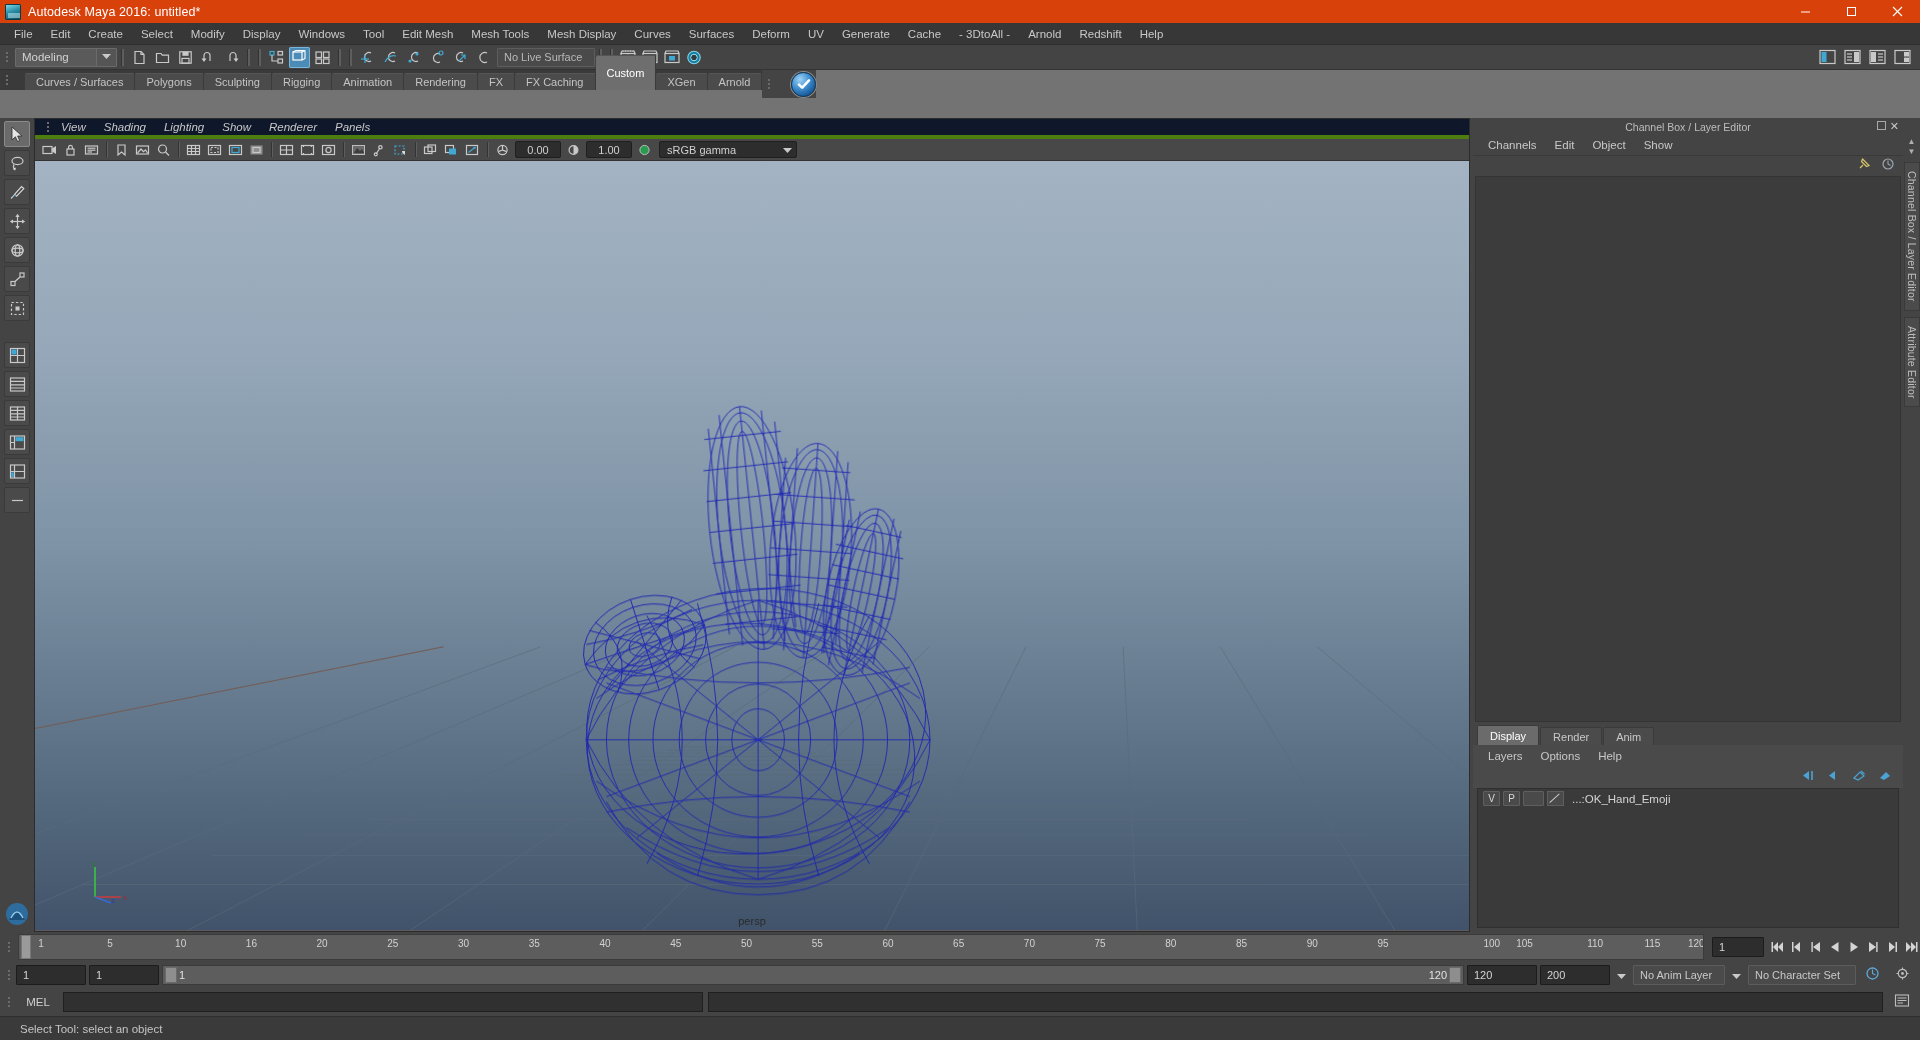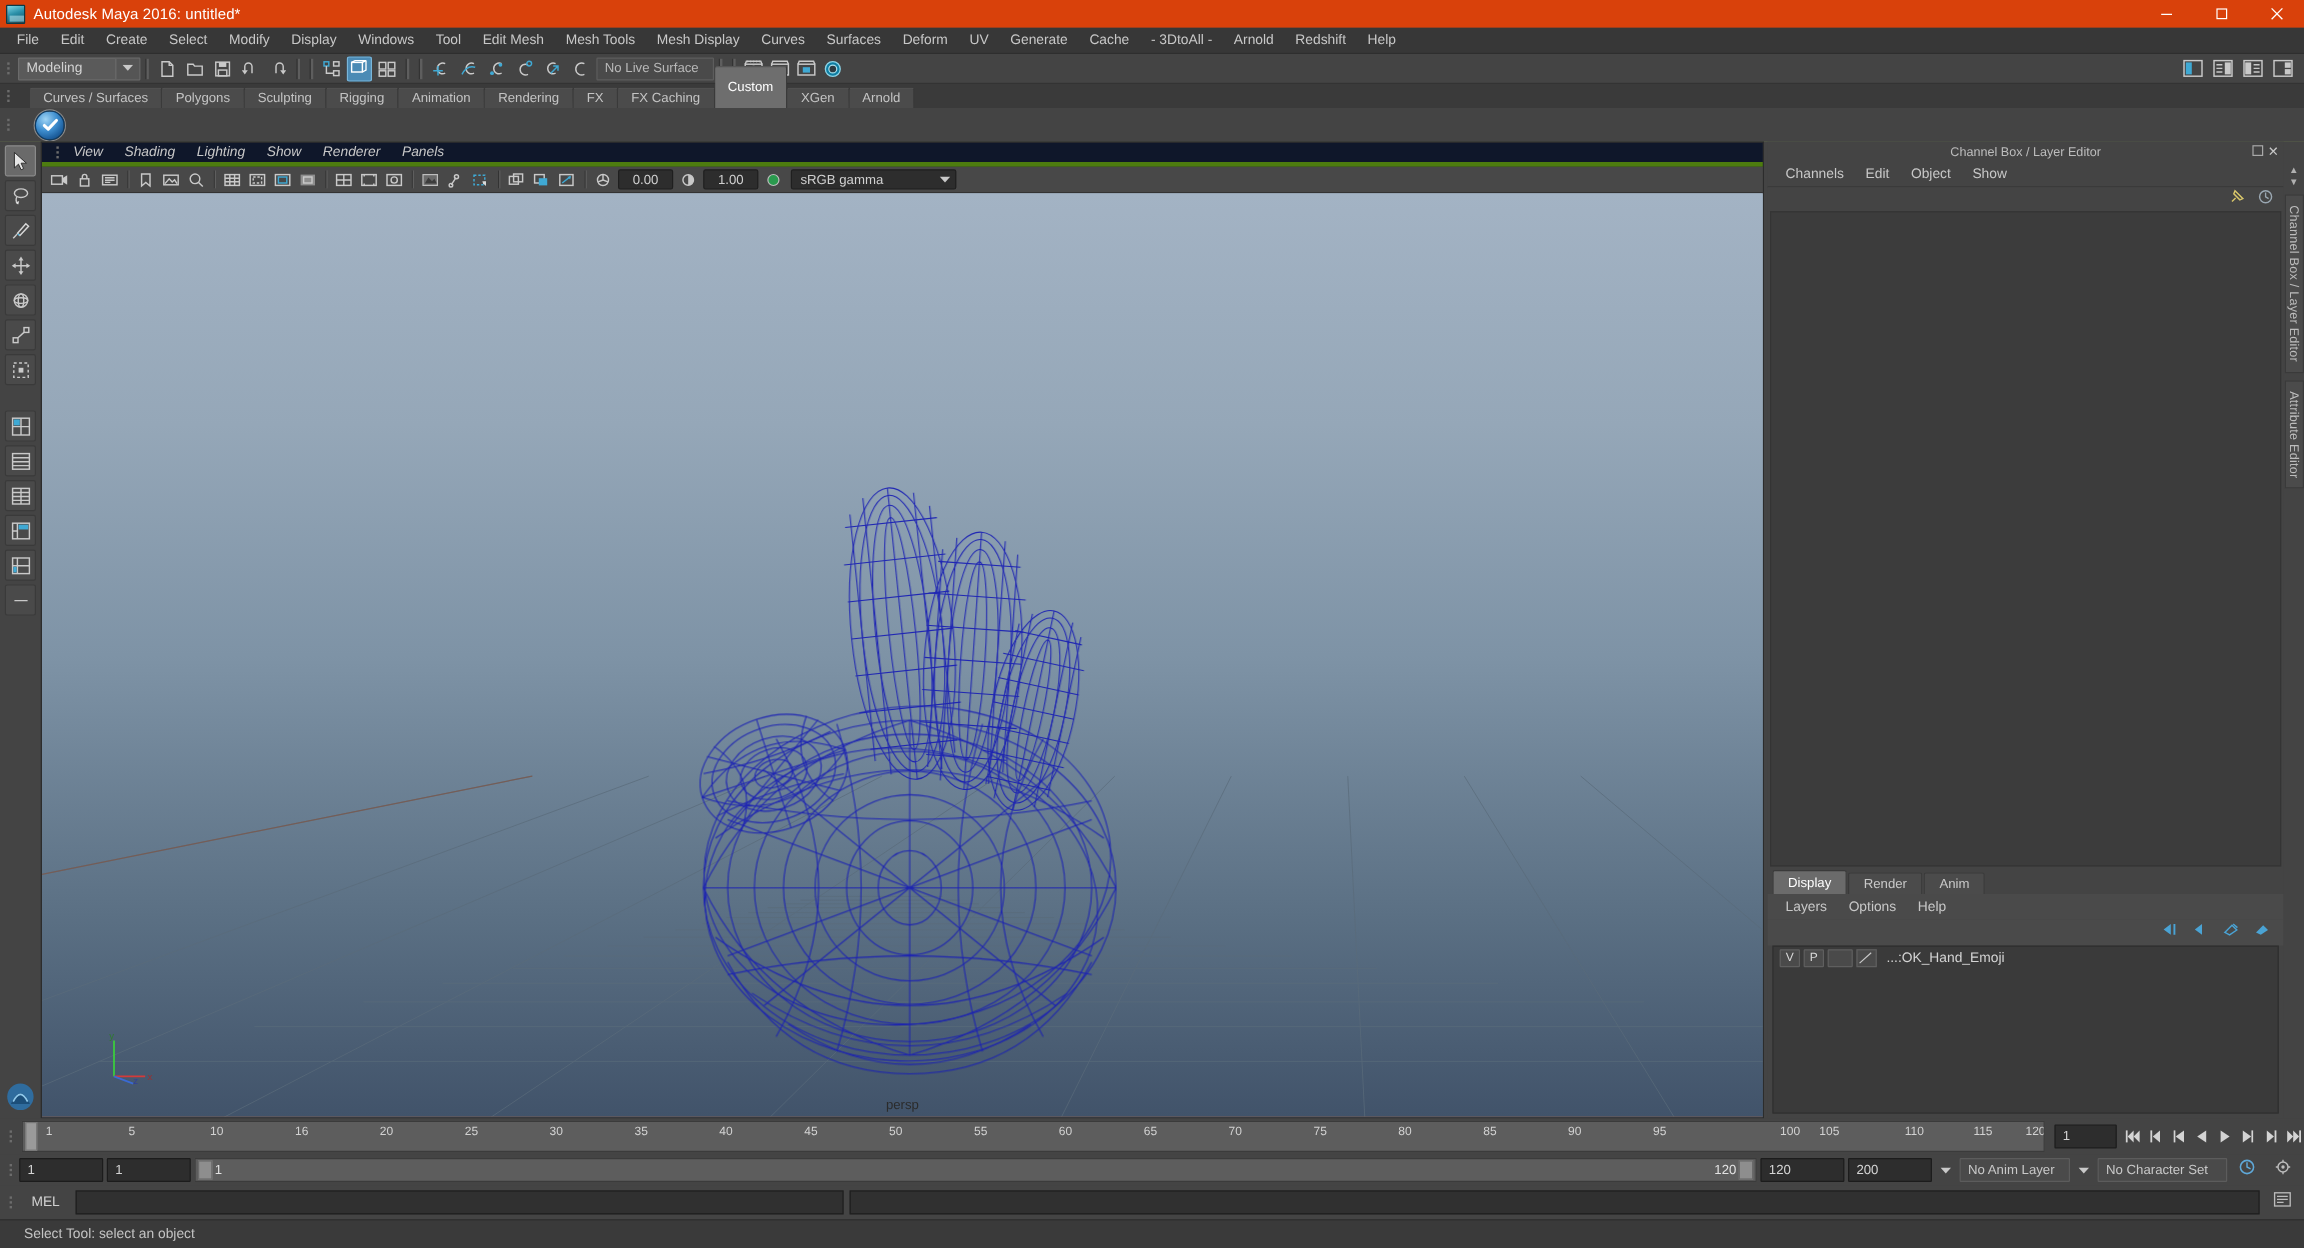--- a/index.html
+++ b/index.html
@@ -68,21 +68,21 @@
   .live-surface {
     width: 98px; height:19px; background:#4a4a4a; border:1px solid #5d5d5d;
     color:#b8b8b8; font-size:11px; display:flex; align-items:center; padding-left:6px;
     margin-left:3px; border-radius:1px;
   }
   .renderbtn { width:22px; height:21px; display:flex; align-items:center; justify-content:center; }
   .spacer { flex:1; }
   .right-icons { display:flex; align-items:center; padding-right:6px; gap:2px; }
 
   
-  .shelfbar { background:#bef264; flex:0 0 48px; display:flex; flex-direction:column; }
+  .shelfbar { background:#737373; flex:0 0 48px; display:flex; flex-direction:row; }
   .shelf-tabs { height:20px; display:flex; align-items:flex-end; padding-left:2px; background:#3a3a3a; }
   .shelf-tabs .gripdots { height:20px; }
   .shelf-tab {
     height:17px; padding:0 11px; font-size:11px; color:#c4c4c4;
     background:#4b4b4b; display:flex; align-items:center;
     border-right:1px solid #3a3a3a; border-top:1px solid #555;
     border-top-left-radius:2px; border-top-right-radius:2px;
   }
   .shelf-tab.active { background:#6e6e6e; color:#fff; height:35px; }
   .shelf-body { height:28px; background:#444; display:flex; align-items:center; padding-left:2px; }

